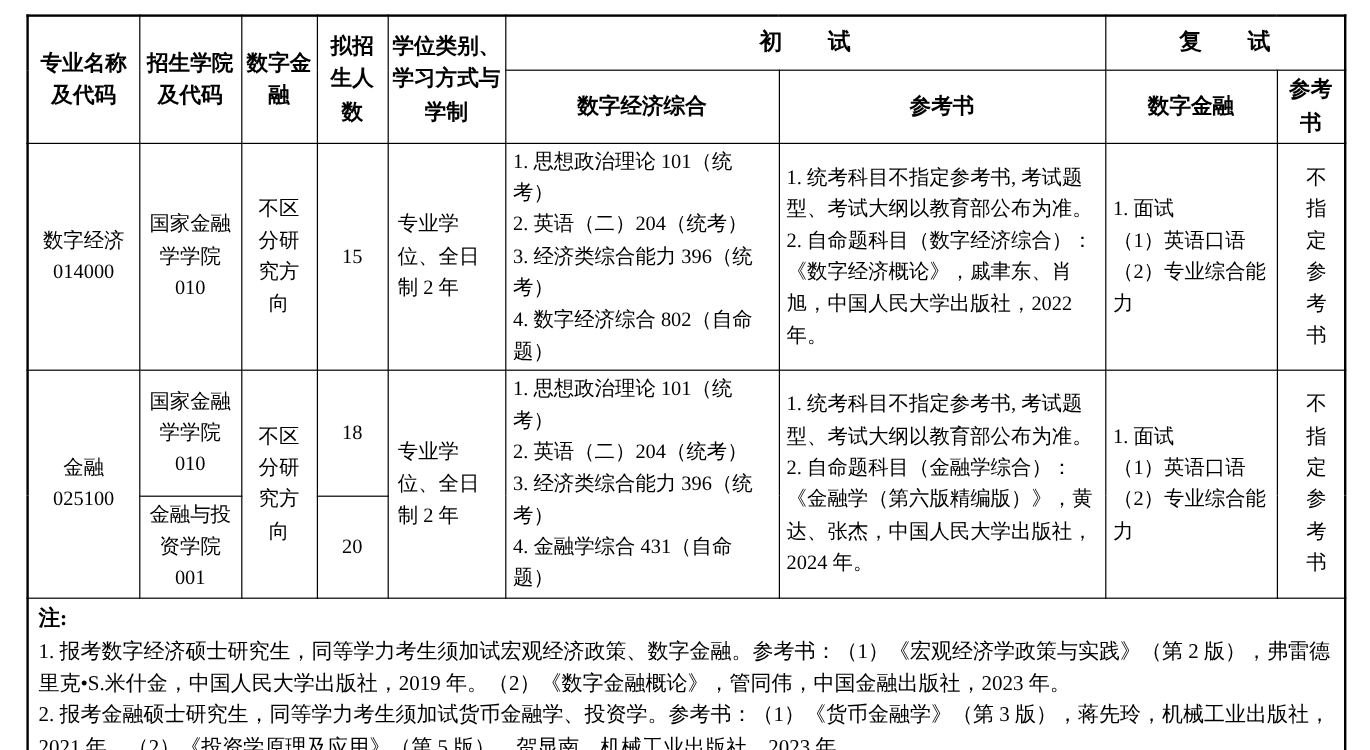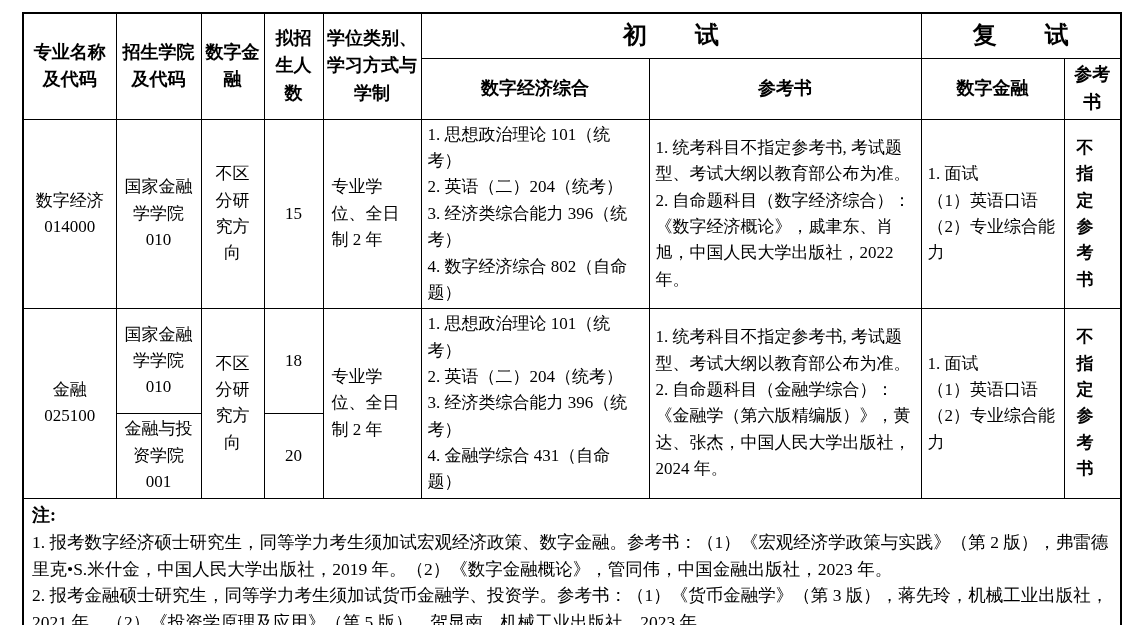--- a/index.html
+++ b/index.html
@@ -22,30 +22,30 @@
     line-height: 1.55;
     padding: 2px 6px;
     overflow: hidden;
   }
   th {
     font-weight: bold;
     text-align: center;
     font-size: 18px;
     padding: 2px 3px;
   }
-  tr.hr1 th.span-hd { height: 40px; font-size: 24px; }
+  tr.hr1 th.span-hd { height: 40px; font-size: 19px; }
   tr.hr2 th { height: 42px; }
   td.c { text-align: center; }
   td.l { text-align: left; }
   .pre { white-space: pre-line; }
   tr.row-a { height: 168px; }
   tr.row-b { height: 104px; }
   tr.row-c { height: 68px; }
   td.deg { padding-left: 8px; }
-  td.ref9 { padding: 2px 12px; font-weight: bold; }
+  td.ref9 { padding: 2px 24px; }
   td.notes-cell {
     text-align: left;
     vertical-align: top;
     padding: 3px 8px 8px 8px;
     font-size: 17.5px;
     line-height: 1.52;
   }
   .notes-title { font-weight: bold; font-size: 18px; }
   .note-item { white-space: pre-line; }
 </style>

